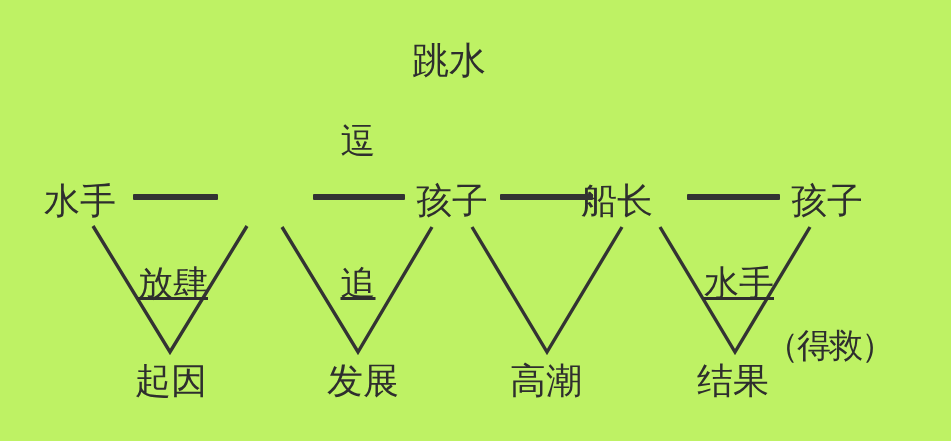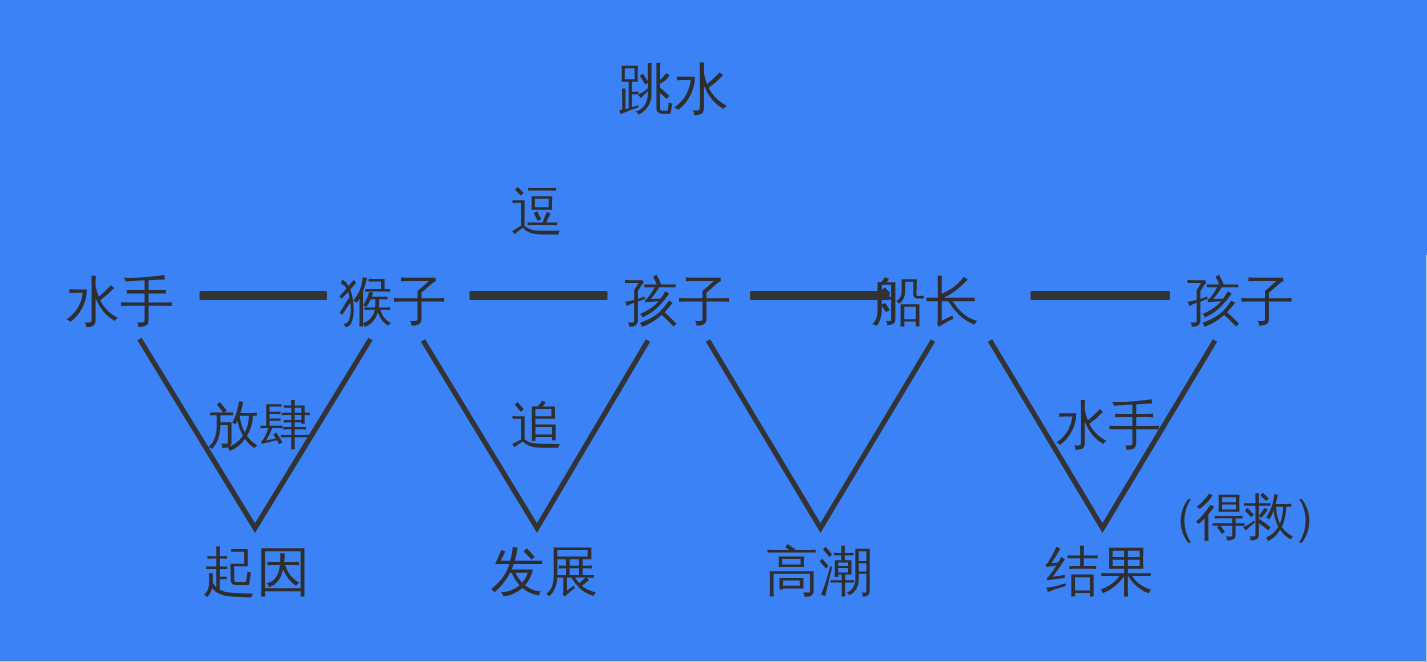--- a/index.html
+++ b/index.html
@@ -4,37 +4,37 @@
 <style>
   html, body {
     margin: 0;
     padding: 0;
     background: #ffffff;
   }
   .canvas {
     position: relative;
     width: 951px;
     height: 441px;
-    background: #3b82f6;
+    background: #bef264;
     overflow: hidden;
     font-family: "Liberation Serif", "DejaVu Serif", serif;
     color: #2e2e2e;
   }
   .txt {
     position: absolute;
     transform: translateX(-50%);
     white-space: nowrap;
     line-height: 1;
     font-size: 36px;
     color: #2e2e2e;
   }
   .title   { top: 42px;  font-size: 37px; }
   .rel     { top: 124px; font-size: 35px; }
   .node    { top: 183px; font-size: 36px; }
-  .inner   { top: 266px; font-size: 35px; }
+  .inner   { top: 266px; font-size: 35px; text-decoration: underline; }
   .note    { top: 317px; font-size: 34px; letter-spacing: -2px; margin-top: 12px; }
   .stage   { top: 363px; font-size: 36px; }
   .dash {
     position: absolute;
     top: 194px;
     height: 6px;
     background: #333333;
     border-radius: 1px;
   }
   .vlines {
@@ -54,21 +54,20 @@
 </head>
 <body>
 
 <div class="canvas">
 
   <div class="txt title" style="left:449px">跳水</div>
 
   <div class="txt rel" style="left:358px">逗</div>
 
   <div class="txt node" style="left:80px">水手</div>
-  <div class="txt node" style="left:262px">猴子</div>
   <div class="txt node" style="left:452px">孩子</div>
   <div class="txt node" style="left:617px">船长</div>
   <div class="txt node" style="left:827px">孩子</div>
 
   <div class="dash" style="left:133px;width:85px"></div>
   <div class="dash" style="left:313px;width:92px"></div>
   <div class="dash" style="left:500px;width:93px"></div>
   <div class="dash" style="left:687px;width:93px"></div>
 
   <svg class="vlines" viewBox="0 0 951 441">

